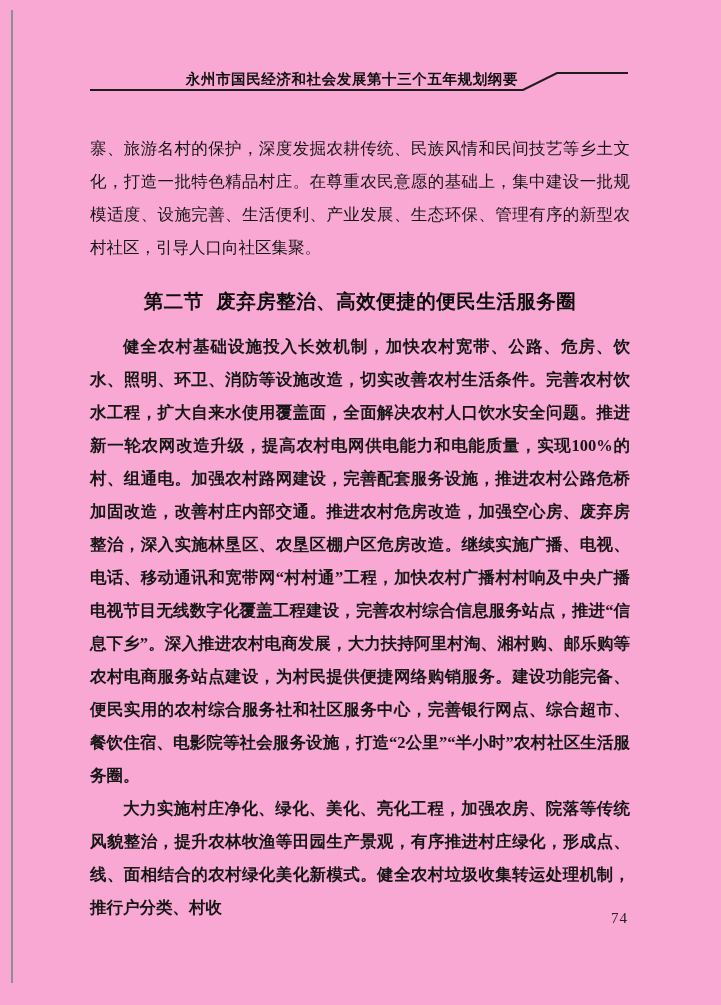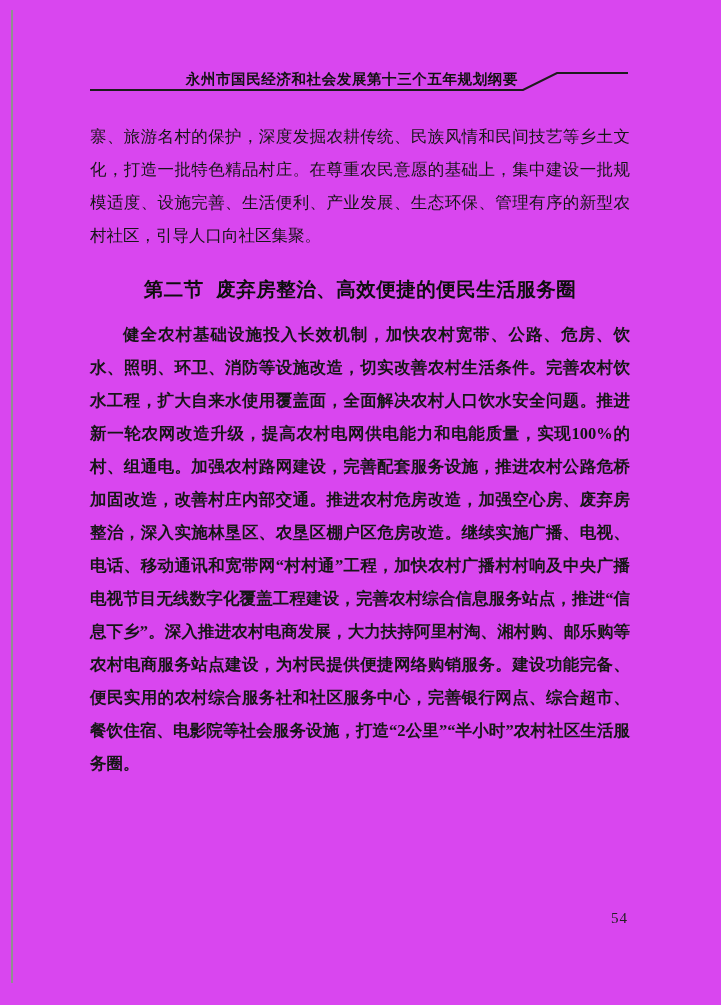--- a/index.html
+++ b/index.html
@@ -1,21 +1,21 @@
 <!DOCTYPE html>
 <html lang="zh"><head>
 <meta charset="utf-8">
 <style>
   html, body { margin: 0; padding: 0; background: #ffffff; }
 
   .page {
     position: relative;
     width: 721px;
     height: 1005px;
-    background: #d946ef;
+    background: #f9a8d4;
     color: #1b1b1b;
     font-family: "Liberation Serif", "DejaVu Serif", serif;
     overflow: hidden;
   }
 
   
   .scan-edge {
     position: absolute;
     left: 11px;
     top: 10px;
@@ -56,21 +56,21 @@
 
   
   .body-par {
     margin: 0;
     font-size: 16.5px;
     line-height: 33px;
     text-align: justify;
     font-feature-settings: "halt" 1;
     color: #161616;
   }
-  .body-par.first { margin-top: 28px; }
+  .body-par.first { margin-top: 40px; }
   .indent { text-indent: 2em; font-weight: bold; }
 
   
   .section-heading {
     margin: 23px 0 15px 0;
     font-family: "Liberation Sans", "DejaVu Sans", sans-serif;
     font-weight: 700;
     font-size: 19.5px;
     line-height: 28px;
     text-align: center;
@@ -104,18 +104,19 @@
       </svg>
     </div>
 
     <p class="body-par first">寨、旅游名村的保护，深度发掘农耕传统、民族风情和民间技艺等乡土文化，打造一批特色精品村庄。在尊重农民意愿的基础上，集中建设一批规模适度、设施完善、生活便利、产业发展、生态环保、管理有序的新型农村社区，引导人口向社区集聚。</p>
 
     <h2 class="section-heading">第二节 废弃房整治、高效便捷的便民生活服务圈</h2>
 
     <p class="body-par indent">健全农村基础设施投入长效机制，加快农村宽带、公路、危房、饮水、照明、环卫、消防等设施改造，切实改善农村生活条件。完善农村饮水工程，扩大自来水使用覆盖面，全面解决农村人口饮水安全问题。推进新一轮农网改造升级，提高农村电网供电能力和电能质量，实现100%的村、组通电。加强农村路网建设，完善配套服务设施，推进农村公路危桥加固改造，改善村庄内部交通。推进农村危房改造，加强空心房、废弃房整治，深入实施林垦区、农垦区棚户区危房改造。继续实施广播、电视、电话、移动通讯和宽带网“村村通”工程，加快农村广播村村响及中央广播电视节目无线数字化覆盖工程建设，完善农村综合信息服务站点，推进“信息下乡”。深入推进农村电商发展，大力扶持阿里村淘、湘村购、邮乐购等农村电商服务站点建设，为村民提供便捷网络购销服务。建设功能完备、便民实用的农村综合服务社和社区服务中心，完善银行网点、综合超市、餐饮住宿、电影院等社会服务设施，打造“2公里”“半小时”农村社区生活服务圈。</p>
 
 
+    <p class="body-par indent">大力实施村庄净化、绿化、美化、亮化工程，加强农房、院落等传统风貌整治，提升农林牧渔等田园生产景观，有序推进村庄绿化，形成点、线、面相结合的农村绿化美化新模式。健全农村垃圾收集转运处理机制，推行户分类、村收</p>
 
   </div>
 
-  <span class="page-number">54</span>
+  <span class="page-number">74</span>
 
 </div>
 
 </body></html>

